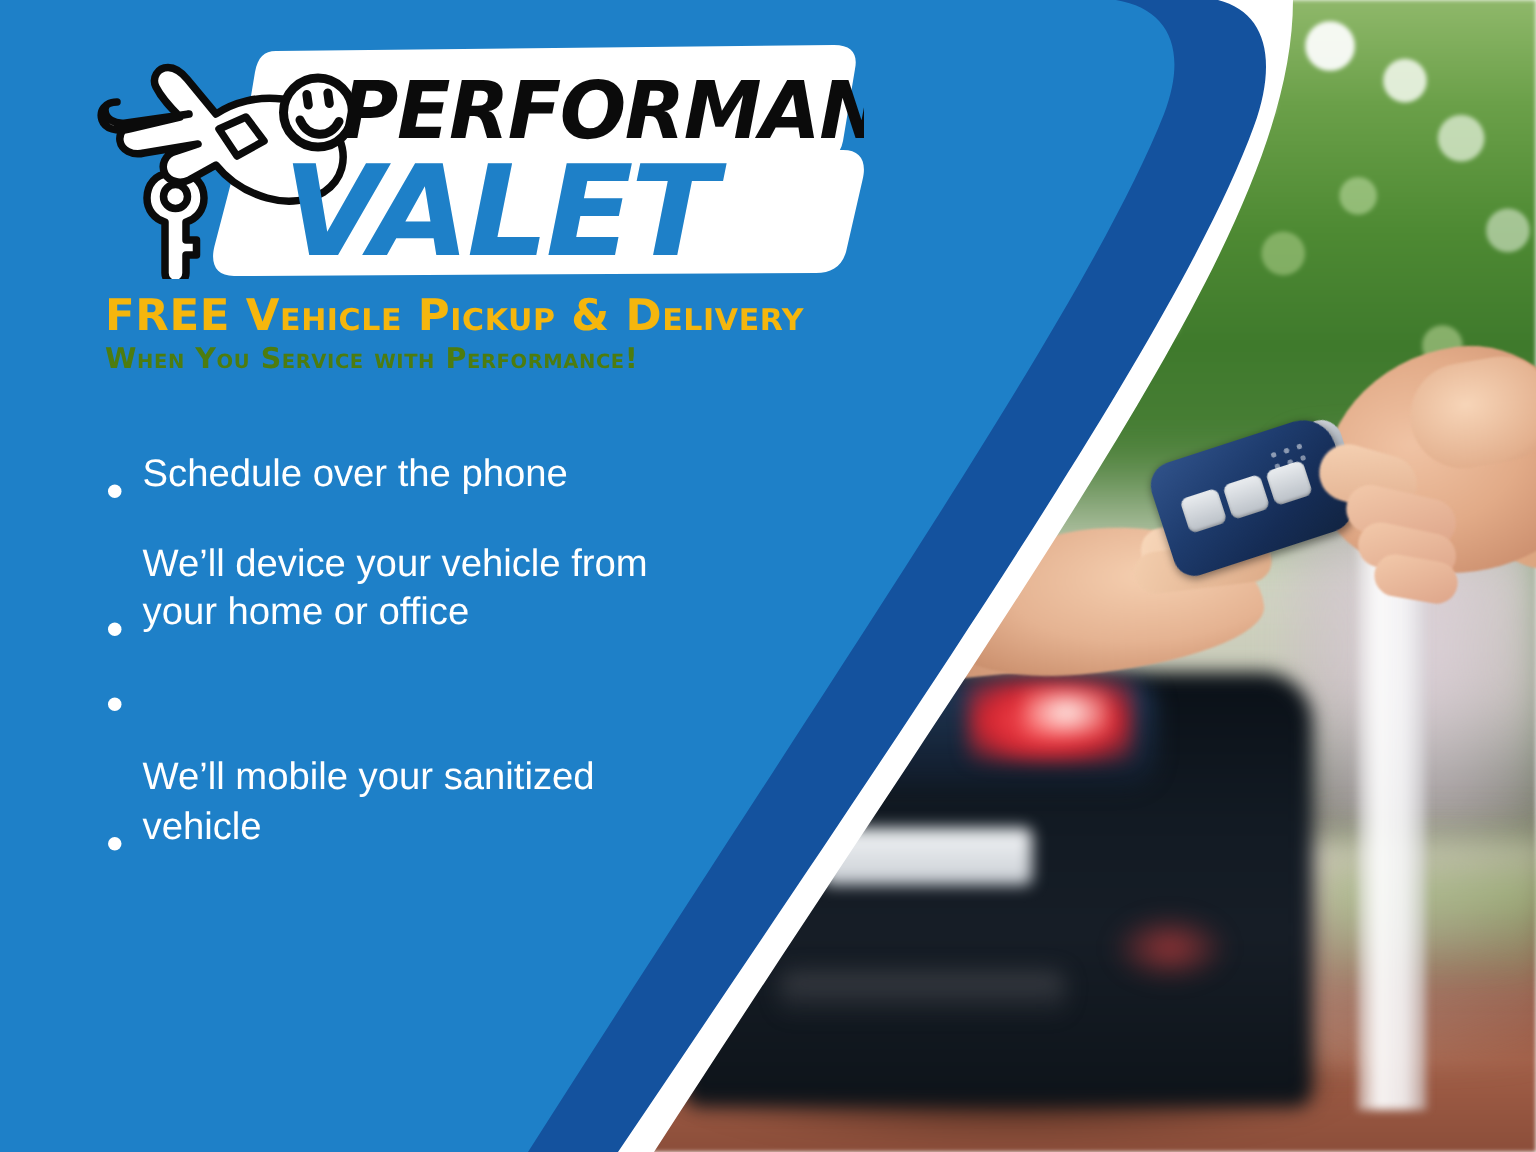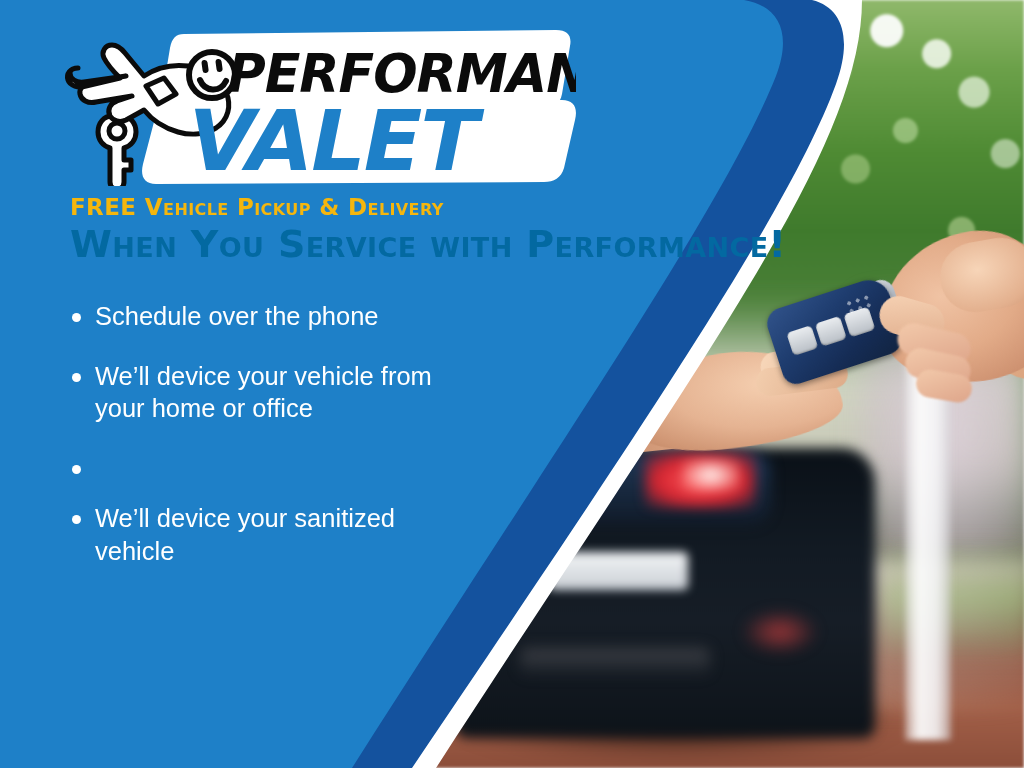--- a/index.html
+++ b/index.html
@@ -228,33 +228,33 @@
 
   
   .logo { position:absolute; left:56px; top:18px; width:520px; height:168px; }
   .logo svg { display:block; }
 
   
   .headline-wrap { position:absolute; left:70px; top:193px; width:620px; }
   .headline {
     font-family:"DejaVu Sans", sans-serif;
     font-weight:bold;
-    font-size:23px;
+    font-size:29px;
     letter-spacing:.4px;
     font-variant:small-caps;
     line-height:1.22;
     white-space:nowrap;
   }
   .headline-1 { color:#f5b60d; }
-  .headline-2 { color:#0369a1; font-size:38px; }
+  .headline-2 { color:#4d7c0f; font-size:19px; }
 
   
   .bullets { position:absolute; left:66px; top:300px; width:500px; }
   .bullet-item {
-    display:flex; align-items:flex-start;
+    display:flex; align-items:flex-end;
     color:#ffffff;
     font-family:"Liberation Sans", sans-serif;
     font-size:25.5px;
     line-height:1.26;
     margin-bottom:28px;
   }
   .bullet-dot {
     flex:0 0 auto; width:9px; height:9px; border-radius:50%;
     background:#ffffff; margin:13px 14px 0 6px;
   }
@@ -369,18 +369,18 @@
     <div class="bullet-item">
       <span class="bullet-dot"></span>
       <span class="bullet-text">We’ll device your vehicle from
 your home or office</span>
     </div>
     <div class="bullet-item">
       <span class="bullet-dot"></span>
     </div>
     <div class="bullet-item">
       <span class="bullet-dot"></span>
-      <span class="bullet-text">We’ll device your sanitized
+      <span class="bullet-text">We’ll mobile your sanitized
 vehicle</span>
     </div>
   </div>
 
 </div>
 
 </body></html>

